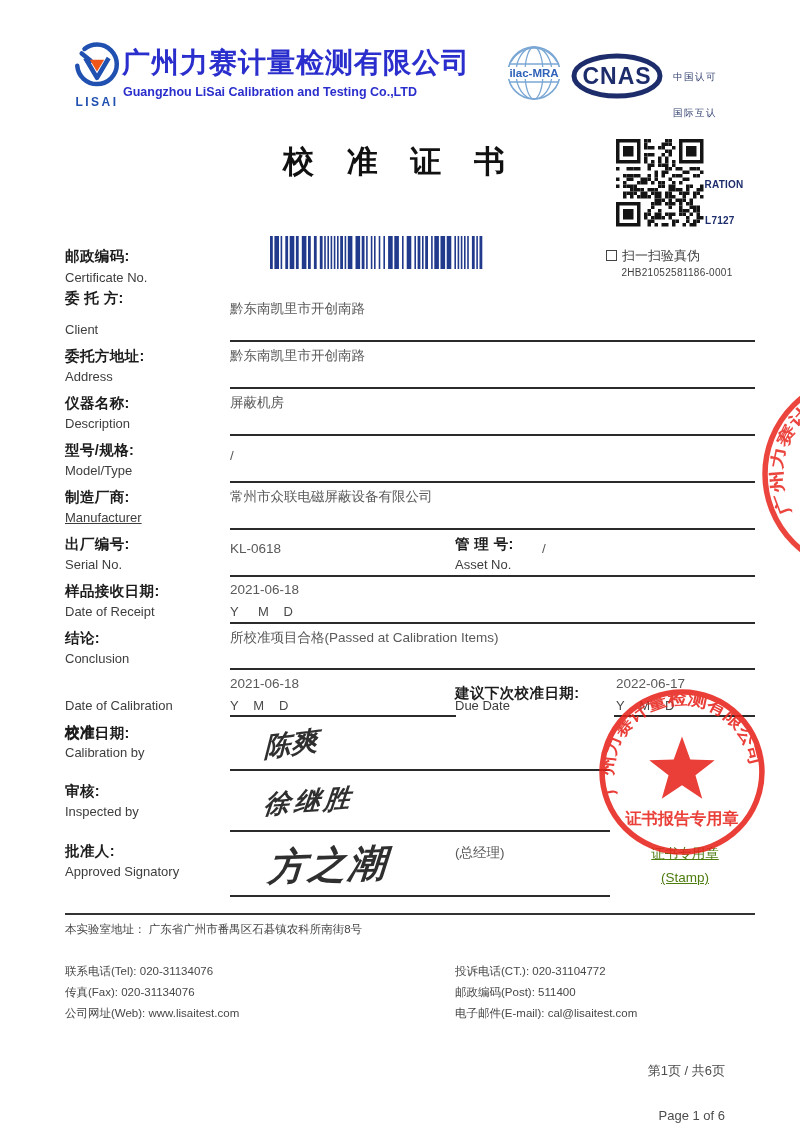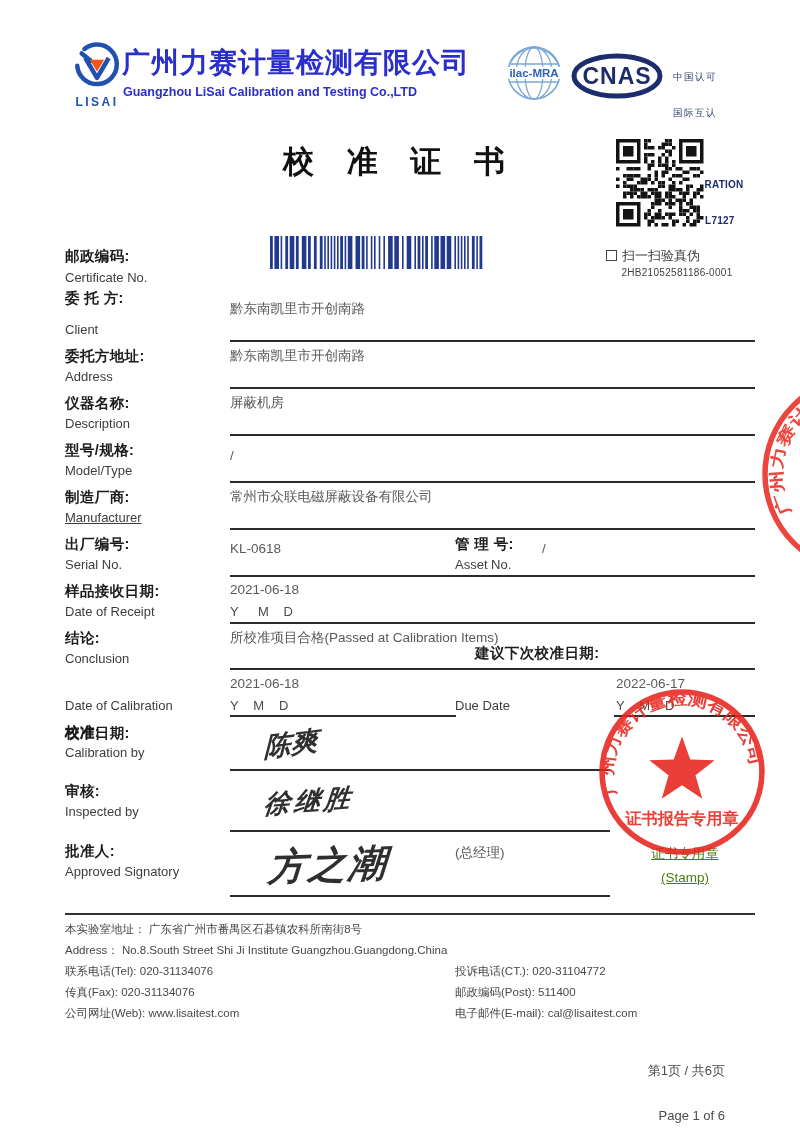--- a/index.html
+++ b/index.html
@@ -396,21 +396,21 @@
 
   <div class="abs lbl-cn" style="left:65px; top:629px;">结论:</div>
   <div class="abs lbl-en" style="left:65px; top:651px;">Conclusion</div>
   <div class="abs val" style="left:230px; top:629px;">所校准项目合格(Passed at Calibration Items)</div>
   <div class="abs hline" style="left:230px; top:668px; width:525px;"></div>
 
   <div class="abs lbl-cn" style="left:65px; top:676px;margin-top:48px;">校准日期:</div>
   <div class="abs lbl-en" style="left:65px; top:698px;">Date of Calibration</div>
   <div class="abs val" style="left:230px; top:676px;">2021-06-18</div>
   <div class="abs ymd" style="left:230px; top:698px;">Y   M   D</div>
-  <div class="abs lbl-cn" style="left:455px; top:644px;margin-left:20px;">建议下次校准日期:</div>
+  <div class="abs lbl-cn" style="left:455px; top:684px;">建议下次校准日期:</div>
   <div class="abs lbl-en" style="left:455px; top:698px;">Due Date</div>
   <div class="abs val" style="left:616px; top:676px;">2022-06-17</div>
   <div class="abs ymd" style="left:616px; top:698px;">Y   M   D</div>
   <div class="abs hline" style="left:230px; top:715px; width:226px;"></div>
   <div class="abs hline" style="left:614px; top:715px; width:141px;"></div>
 
   <div class="abs lbl-cn" style="left:65px; top:723px;">校准:</div>
   <div class="abs lbl-en" style="left:65px; top:745px;">Calibration by</div>
   <div class="abs sig sig1" style="left:264px; top:726px;">陈爽</div>
   <div class="abs hline" style="left:230px; top:769px; width:380px;"></div>
@@ -448,21 +448,20 @@
     <defs>
       <path id="edge-arc" d="M 35.7,152 A 80,80 0 1 1 174.3,152" fill="none"></path>
     </defs>
     <text font-size="15.5" font-weight="bold" fill="#e8251d" font-family="Liberation Sans, sans-serif">
       <textPath href="#edge-arc" startOffset="2" textLength="265" lengthAdjust="spacingAndGlyphs">广州力赛计量检测有限公司</textPath>
     </text>
   </svg>
 
   <div class="abs hline" style="left:65px; top:913px; width:690px; height:2px; background:#333;"></div>
   <div class="abs foot-line" style="left:65px; top:922px;">本实验室地址： 广东省广州市番禺区石碁镇农科所南街8号</div>
-  <div class="abs foot-line" style="left:65px; top:943px;">Address： No.8.South Street Shi Ji Institute Guangzhou.Guangdong.China</div>
   <div class="abs foot-line" style="left:65px; top:964px;">联系电话(Tel): 020-31134076</div>
   <div class="abs foot-line" style="left:455px; top:964px;">投诉电话(CT.): 020-31104772</div>
   <div class="abs foot-line" style="left:65px; top:985px;">传真(Fax): 020-31134076</div>
   <div class="abs foot-line" style="left:455px; top:985px;">邮政编码(Post): 511400</div>
   <div class="abs foot-line" style="left:65px; top:1006px;">公司网址(Web): www.lisaitest.com</div>
   <div class="abs foot-line" style="left:455px; top:1006px;">电子邮件(E-mail): cal@lisaitest.com</div>
 
   <div class="abs pagenum" style="left:555px; top:1062px;">第1页 / 共6页</div>
   <div class="abs pagenum" style="left:555px; top:1076px;margin-top:32px;">Page 1 of 6</div>
 

